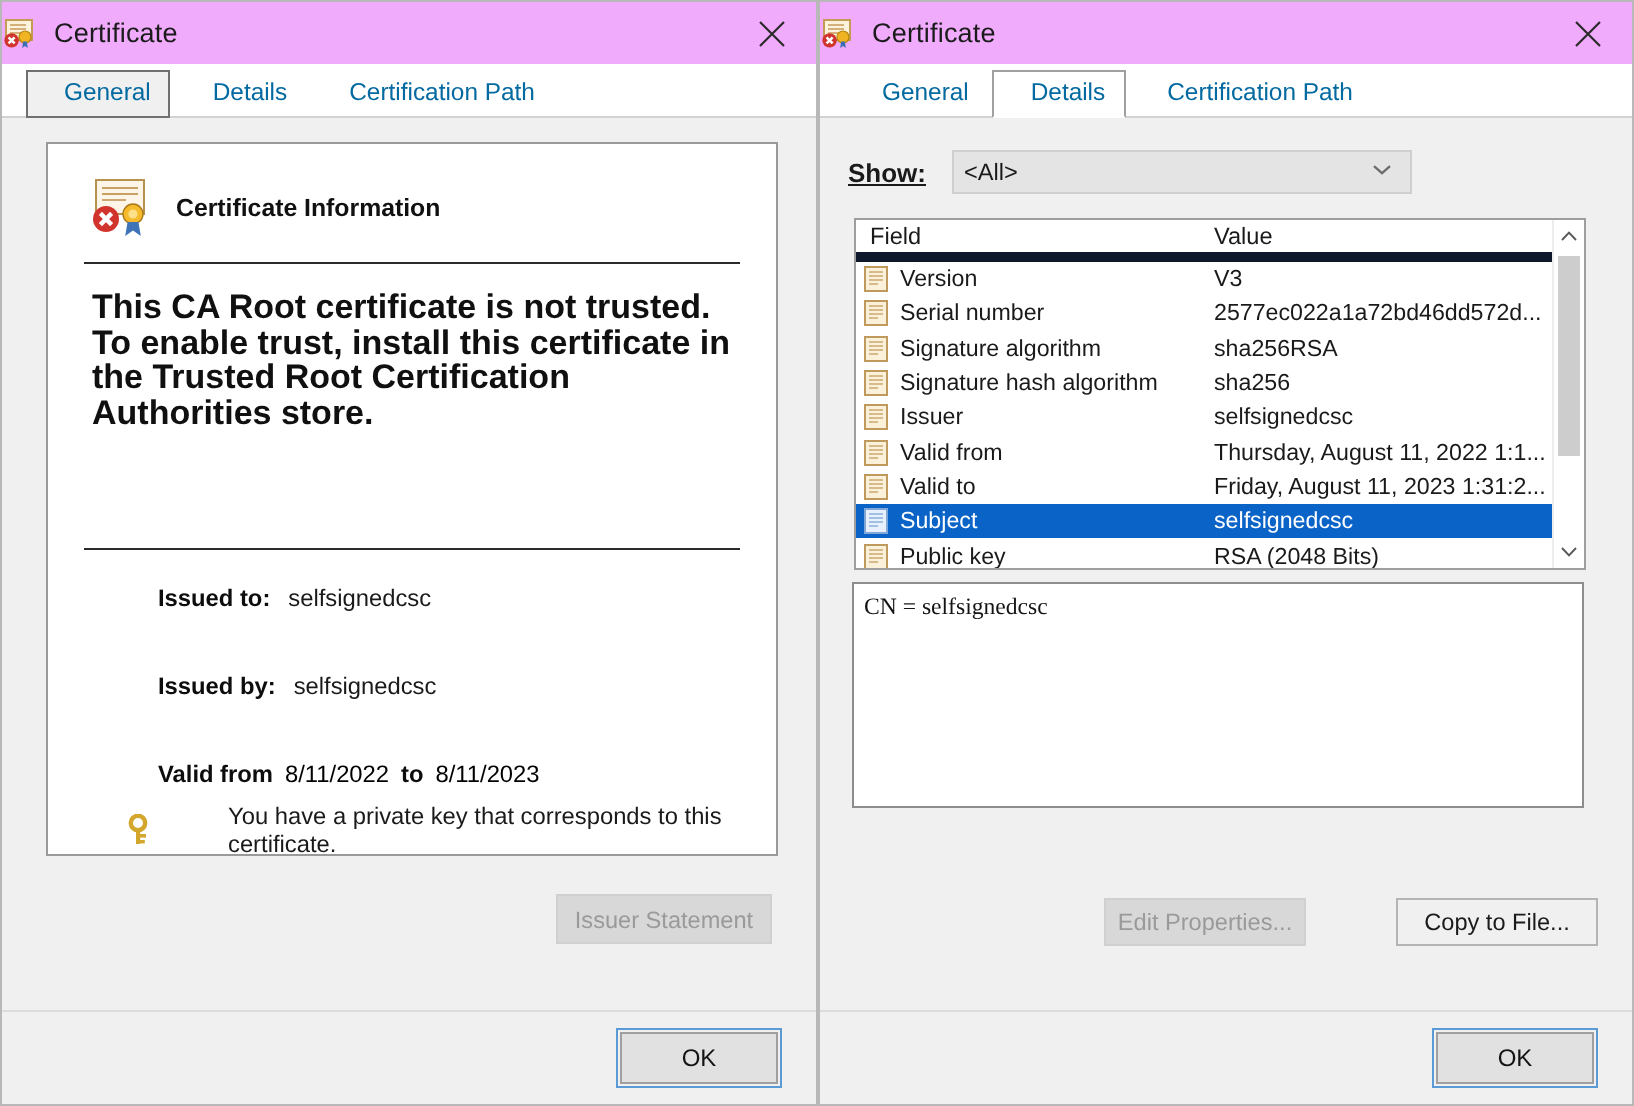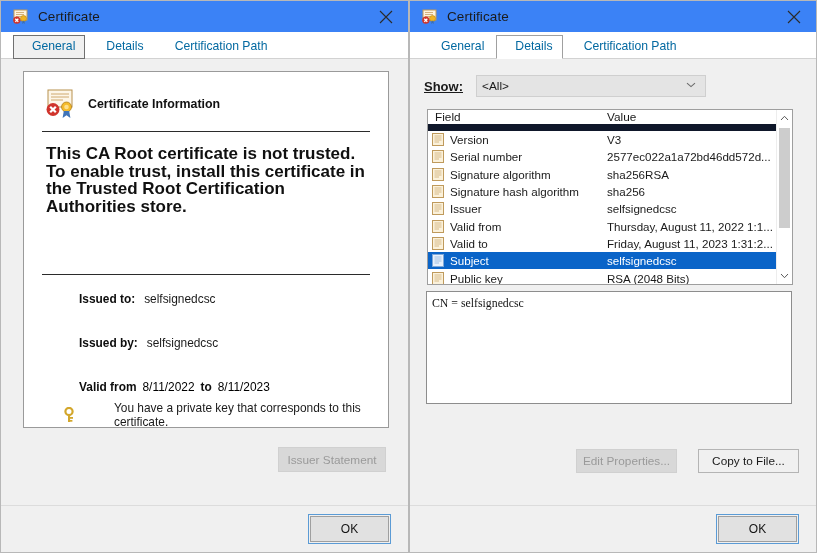--- a/index.html
+++ b/index.html
@@ -23,24 +23,23 @@
     background: #f0f0f0;
     border: 1px solid #b8b8b8;
     display: flex;
     flex-direction: column;
   }
   .dialog.left  { width: 409px; height: 553px; }
   .dialog.right { width: 408px; height: 553px; }
 
   .titlebar {
     height: 31px;
-    background: #3b82f6;
-    display: flex;
-    align-items: center;
-    padding-left: 11px;
+    background: #f0abfc;
+    display: flex;
+    align-items: center;
     flex: 0 0 auto;
     position: relative;
   }
   .title-icon {
     width: 17px; height: 16px;
     position: relative;
     flex: 0 0 auto;
     margin-right: 9px;
   }
   .title-text {
@@ -268,21 +267,21 @@
     left: 17px; top: 50px;
     width: 366px; height: 176px;
     background: #ffffff;
     border: 1px solid #9e9e9e;
     overflow: hidden;
   }
   .grid-head {
     display: flex;
     height: 21px;
     background: #ffffff;
-    border-bottom: 7px solid #0f172a;
+    border-bottom: 5px solid #0f172a;
     font-size: 11.8px;
     color: #1a1a1a;
     align-items: center;
   }
   .gh-field { width: 172px; padding-left: 7px; }
   .gh-value { flex: 1 1 auto; padding-left: 7px; }
   .grid-rows { position: relative; }
   .grow {
     display: flex;
     align-items: center;
@@ -333,21 +332,21 @@
     font-family: Liberation Serif, serif;
     cursor: text;
   }
 
   .det-btns {
     position: absolute;
     right: 17px; bottom: 79px;
     display: flex;
     gap: 21px;
   }
-  .det-btns .btn { width: 101px; height: 24px; }
+  .det-btns .btn { width: 101px; height: 24px; margin-left: 24px; }
 </style>
 </head>
 <body>
 
 <div class="screen">
 
   <div class="dialog left">
 
     <div class="titlebar">
       <span class="title-icon">

